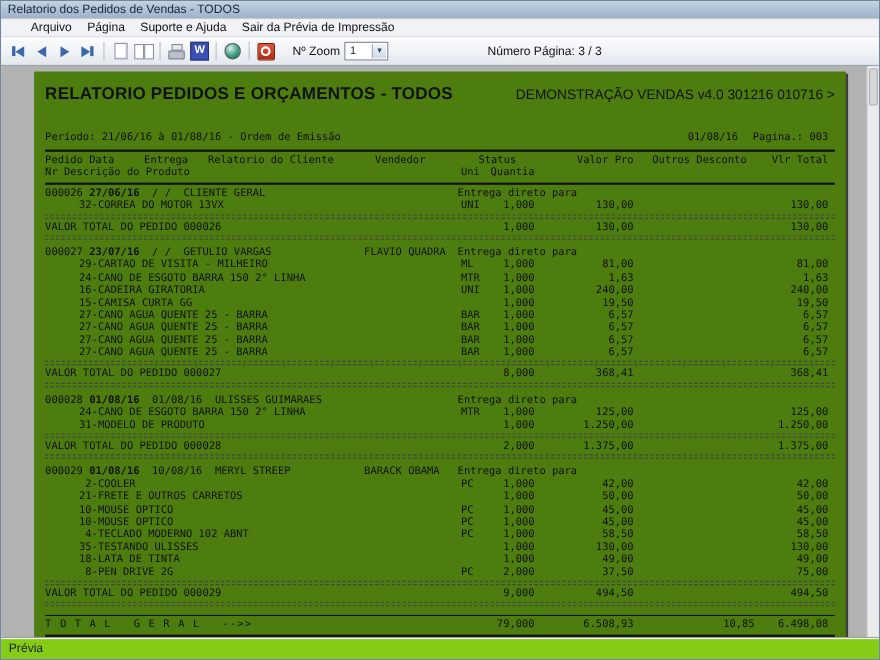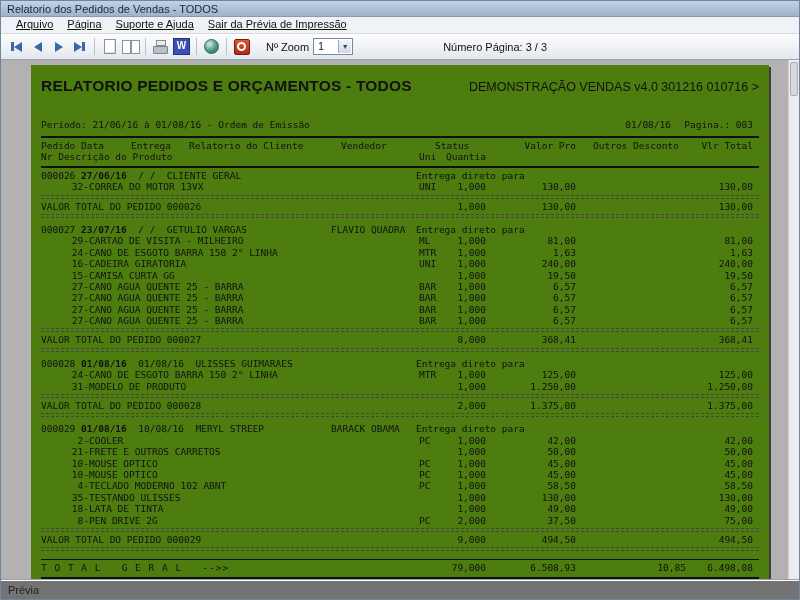--- a/index.html
+++ b/index.html
@@ -6,21 +6,21 @@
   *{box-sizing:border-box;}
   .window{width:800px;height:600px;display:flex;flex-direction:column;
     font-family:"Liberation Sans",sans-serif;font-size:11px;color:#111;
     border:1px solid #6e86a0;background:#ece9e2;overflow:hidden;}
   
   .titlebar{height:16px;flex:0 0 16px;background:linear-gradient(#c3d3e2,#9db3c8);
     border-bottom:1px solid #879cb2;display:flex;align-items:center;padding:0 6px;
     color:#16253a;font-size:11px;}
   
   .menubar{height:17px;flex:0 0 17px;background:#f0f2f6;border-bottom:1px solid #d6d9de;
-    display:flex;padding:0 8px;text-decoration:underline;}
+    display:flex;align-items:center;padding:0 20px;}
   .menu-item{padding:1px 7px;cursor:default;}
   
   .toolbar{height:26px;flex:0 0 26px;background:linear-gradient(#fdfdfe,#e3e8ee);
     border-bottom:1px solid #95a3b3;display:flex;align-items:center;padding:0 5px;}
   .tbtn{width:21px;height:19px;display:flex;align-items:center;justify-content:center;
     border:1px solid transparent;border-radius:2px;}
   .tsep{width:1px;height:17px;background:#b7bfc9;margin:0 4px;flex:0 0 1px;}
   .ic-nav-first::before,.ic-nav-last::after{content:"";width:3px;height:9px;background:#3a67ab;}
   .ic-nav-first::after,.ic-nav-prev::before{content:"";width:0;height:0;
     border:5px solid transparent;border-left:0;border-right:8px solid #3a67ab;}
@@ -69,21 +69,21 @@
   .h-outros{left:562px;}
   .p-date{left:540px;width:100px;text-align:right;}
   .p-page{left:622px;width:100px;text-align:right;}
   .thick{border-top:2px solid #111;margin:3px 10px 2px 10px;}
   .sepd{height:4px;border-top:1px dashed #444;border-bottom:1px dashed #444;margin:2px 10px;}
   .sol1{border-top:1px solid #111;margin:2px 10px;}
   .sol2{border-top:2px solid #111;margin:2px 10px;}
   .gap{height:4px;}
   .gt-label{letter-spacing:1px;}
   
-  .statusbar{height:19px;flex:0 0 19px;background:#737373;border-top:1px solid #fff;
+  .statusbar{height:19px;flex:0 0 19px;background:#84cc16;border-top:1px solid #fff;
     display:flex;align-items:center;padding:0 7px;color:#222;}
 </style>
 </head>
 <body>
 
 <div class="window">
 
   <div class="titlebar">
     <span>Relatorio dos Pedidos de Vendas - TODOS</span>
   </div>

